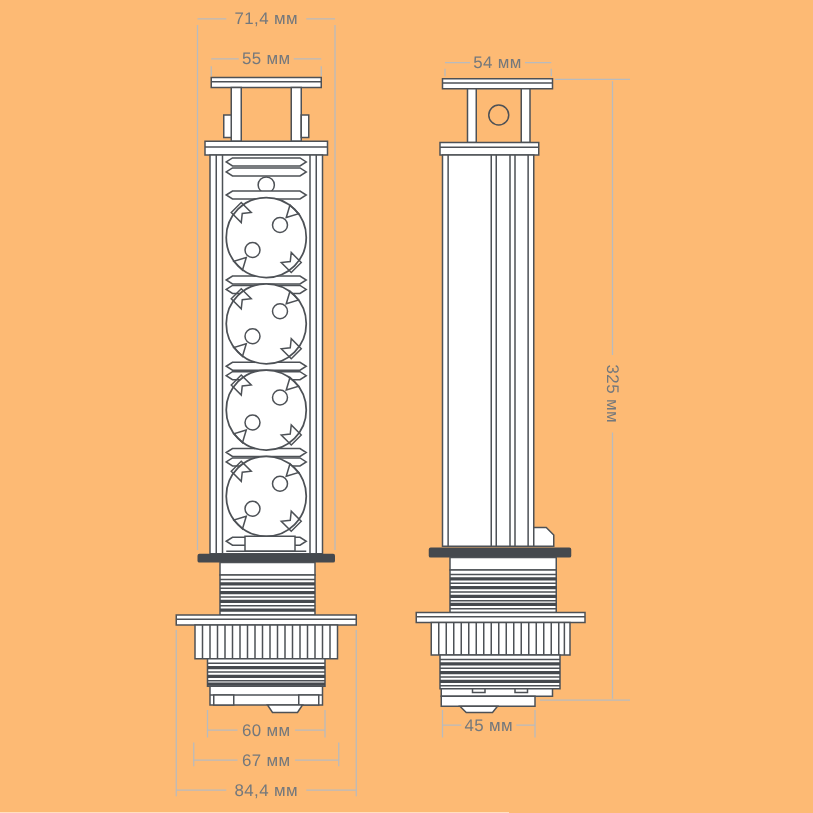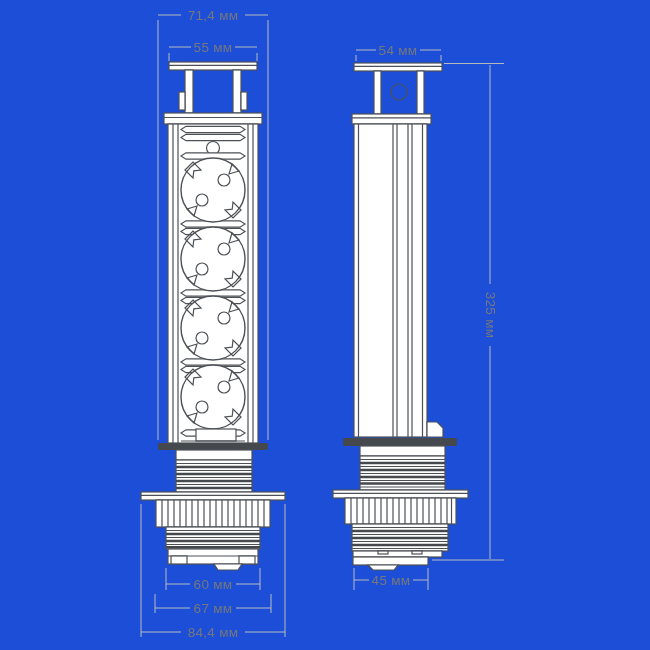--- a/index.html
+++ b/index.html
@@ -1,16 +1,16 @@
 <!DOCTYPE html>
 <html><head>
 <meta charset="utf-8">
 <style>
   html,body{margin:0;padding:0;background:#ffffff;width:650px;height:650px;overflow:hidden;}
-  #stage{position:relative;width:650px;height:650px;background:#1d4ed8;}
+  #stage{position:relative;width:650px;height:650px;background:#fdba74;}
   svg{display:block;}
   .s   {stroke:#4d5156;stroke-width:1.2;fill:none;}
   .sw  {stroke:#4d5156;stroke-width:1.2;fill:#ffffff;}
   .thk {stroke:#45494e;stroke-width:2.6;fill:none;}
   .drk {fill:#45494e;stroke:none;}
   .dim {stroke:#b8bbbe;stroke-width:1;fill:none;}
   .dtx {fill:#74787c;font-family:"Liberation Sans",sans-serif;font-size:13.5px;letter-spacing:.3px;}
 </style>
 </head>
 <body>

